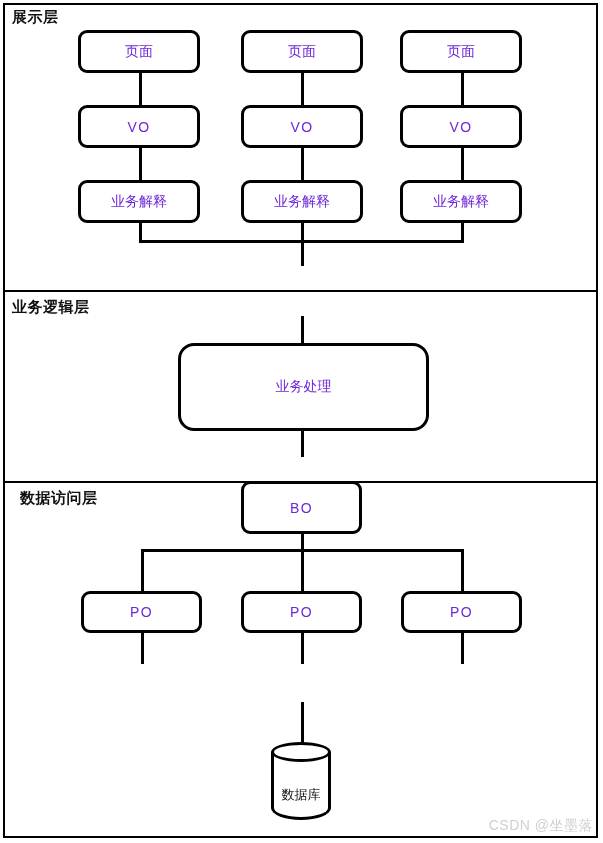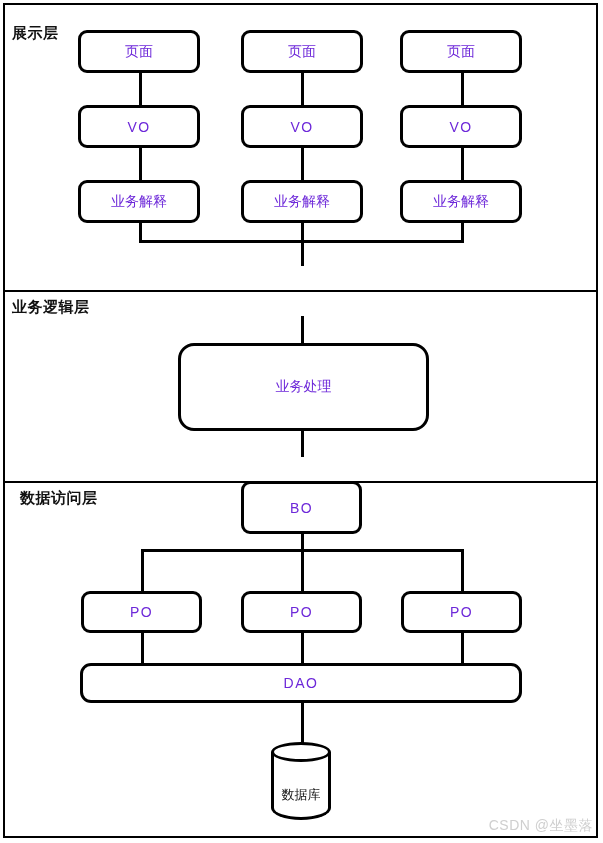--- a/index.html
+++ b/index.html
@@ -134,21 +134,21 @@
 </head>
 <body>
 
 <div id="canvas">
 
   <div class="frame"></div>
 
   <div class="divider" style="top:290px;"></div>
   <div class="divider" style="top:481px;"></div>
 
-  <div class="layer-label" style="left:12px; top:24px;">展示层</div>
+  <div class="layer-label" style="left:12px; top:8px;">展示层</div>
   <div class="layer-label" style="left:12px; top:298px;">业务逻辑层</div>
   <div class="layer-label" style="left:20px; top:489px;">数据访问层</div>
 
   <div class="node" style="left:78px; top:30px; width:122px; height:43px;">页面</div>
   <div class="conn-v" style="left:139px; top:72px; height:34px;"></div>
   <div class="node latin" style="left:78px; top:105px; width:122px; height:43px;">VO</div>
   <div class="conn-v" style="left:139px; top:147px; height:34px;"></div>
   <div class="node" style="left:78px; top:180px; width:122px; height:43px;">业务解释</div>
   <div class="conn-v" style="left:139px; top:222px; height:19px;"></div>
 
@@ -187,21 +187,20 @@
   <div class="conn-v" style="left:461px; top:549px; height:44px;"></div>
 
   <div class="node latin" style="left:81px; top:591px; width:121px; height:42px;">PO</div>
   <div class="node latin" style="left:241px; top:591px; width:121px; height:42px;">PO</div>
   <div class="node latin" style="left:401px; top:591px; width:121px; height:42px;">PO</div>
 
   <div class="conn-v" style="left:141px; top:632px; height:32px;"></div>
   <div class="conn-v" style="left:301px; top:632px; height:32px;"></div>
   <div class="conn-v" style="left:461px; top:632px; height:32px;"></div>
 
-  <div class="node latin wide" style="left:80px; top:663px; width:442px; height:40px;">DAO</div>
 
   <div class="conn-v" style="left:301px; top:702px; height:45px;"></div>
 
   <div class="db" style="left:271px; top:742px; width:60px; height:80px;">
     <div class="db-body"></div>
     <div class="db-top"></div>
     <div class="db-label">数据库</div>
   </div>
 
   <div class="watermark">CSDN @坐墨落</div>

